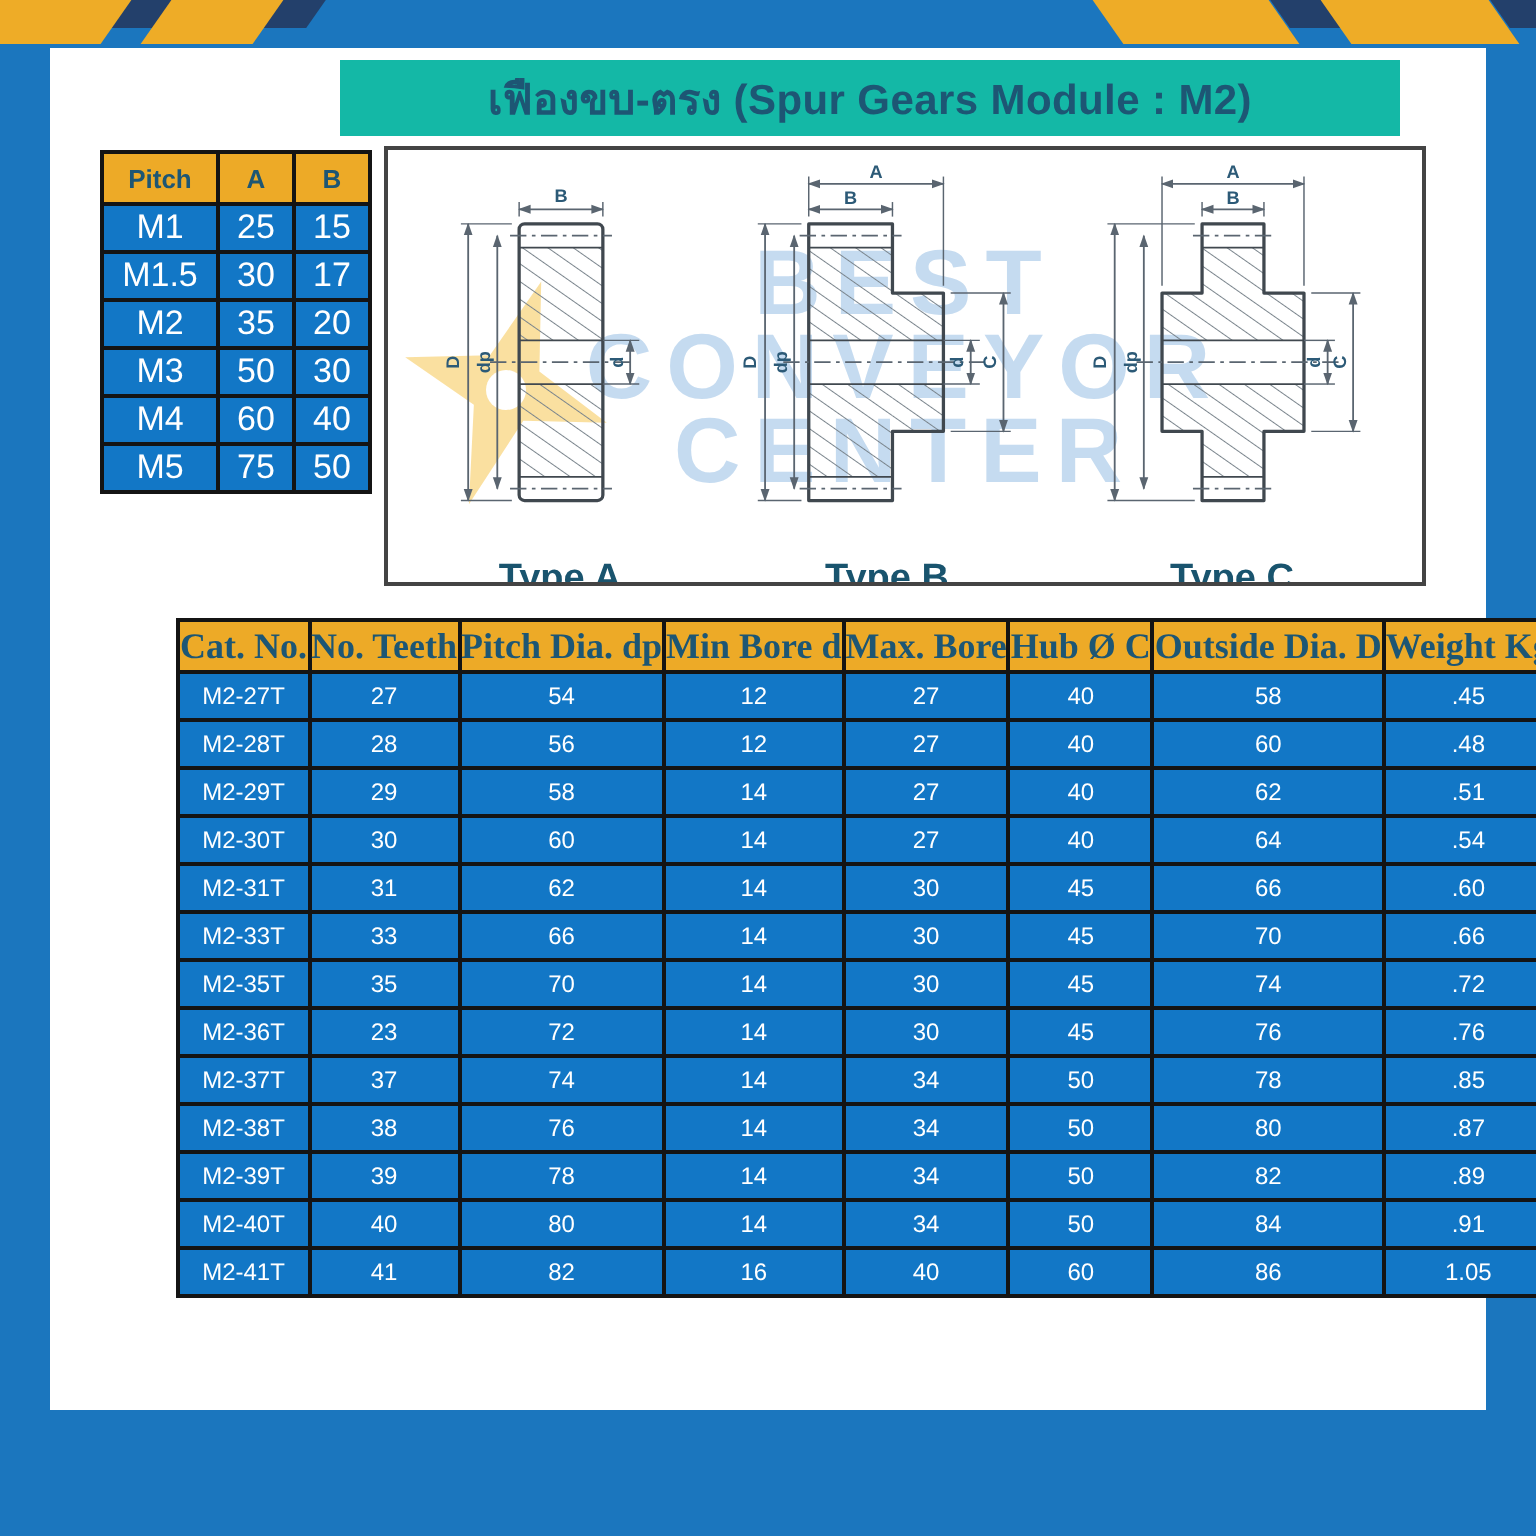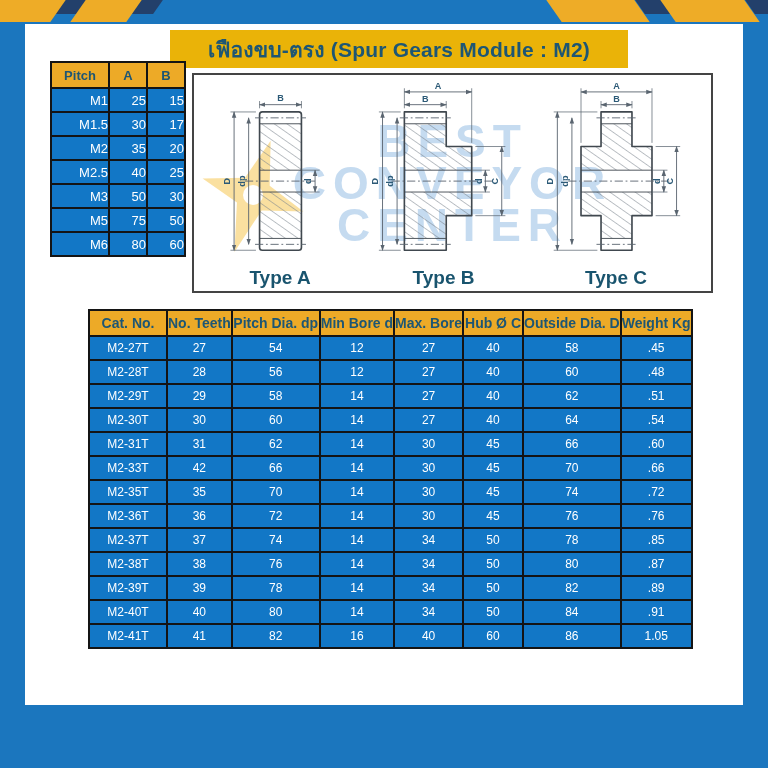--- a/index.html
+++ b/index.html
@@ -8,48 +8,48 @@
   
   .stripe-band{position:absolute;left:0;top:0;width:768px;height:22px;overflow:hidden;}
   .stripe{position:absolute;top:0;height:22px;background:#eeac27;}
   .stripe.navy{background:#23406b;height:14px;}
   .sk-l{transform:skewX(-35deg);}
   .sk-r{transform:skewX(35deg);}
 
   
   .sheet{position:absolute;left:25px;top:24px;width:718px;height:681px;background:#ffffff;}
 
-  .title-bar{position:absolute;left:170px;top:30px;width:458px;height:38px;background:#eab308;
+  .title-bar{position:absolute;left:170px;top:30px;width:530px;height:38px;background:#14b8a6;
     color:#1d5674;font-size:21px;font-weight:bold;display:flex;align-items:center;justify-content:center;
     letter-spacing:.2px;white-space:nowrap;}
 
   
   table{border-collapse:collapse;table-layout:fixed;}
   .blue-table th{background:#edaa27;color:#1d5674;border:2px solid #141414;font-weight:bold;
     text-align:center;padding:0;white-space:nowrap;}
   .blue-table td{background:#1277c6;color:#ffffff;border:2px solid #141414;text-align:center;padding:0;}
 
-  .pitch-table{position:absolute;left:50px;top:61px;border-radius:12px;}
+  .pitch-table{position:absolute;left:50px;top:75px;border-radius:12px;}
   .pitch-table th{height:24px;font-size:13px;}
-  .pitch-table td{height:22px;font-size:13px;text-align:right;}
+  .pitch-table td{height:22px;font-size:17px;}
 
   .spec-table{position:absolute;left:88px;top:309px;}
-  .spec-table th{height:24px;font-size:14px;}
+  .spec-table th{height:24px;font-size:18px;font-family:Liberation Serif, serif;}
   .spec-table td{height:22px;font-size:12px;}
 
   
   .draw-panel{position:absolute;left:192px;top:73px;width:521px;height:220px;background:#ffffff;
     border:2px solid #444;box-sizing:border-box;overflow:hidden;}
   .watermark{position:absolute;inset:0;display:flex;flex-direction:column;align-items:center;
     justify-content:center;line-height:.92;font-weight:bold;font-size:46px;letter-spacing:7px;
     color:rgba(150,190,228,.55);user-select:none;}
   .wm-logo{position:absolute;left:4px;top:58px;opacity:.5;}
   .draw-row{position:absolute;inset:0;display:flex;justify-content:space-evenly;align-items:flex-start;padding-top:6px;}
   .dcol{display:flex;flex-direction:column;align-items:center;}
-  .type-label{font-size:19px;font-weight:bold;color:#19546e;margin-top:4px;}
+  .type-label{font-size:19px;font-weight:bold;color:#19546e;margin-top:16px;}
   .dsvg text{font-size:10px;font-weight:bold;fill:#2c5a77;}
   .dsvg .out{stroke:#40484f;stroke-width:1.8;fill:none;stroke-linejoin:round;}
   .dsvg .thin{stroke:#40484f;stroke-width:1;fill:none;}
   .dsvg .cl{stroke:#5a6570;stroke-width:1;stroke-dasharray:9 3 2 3;fill:none;}
   .dsvg .dim{stroke:#5a6570;stroke-width:1;fill:none;}
   .dsvg .ext{stroke:#5a6570;stroke-width:.8;fill:none;}
 
   
   .footer{position:absolute;left:0;top:705px;width:768px;height:63px;background:#1b76be;}
 </style>
@@ -105,38 +105,33 @@
         <td>M1.5</td>
         <td>30</td>
         <td>17</td>
       </tr>
       <tr>
         <td>M2</td>
         <td>35</td>
         <td>20</td>
       </tr>
       <tr>
-        <td>M2.5</td>
-        <td>40</td>
-        <td>25</td>
-      </tr>
-      <tr>
         <td>M3</td>
         <td>50</td>
         <td>30</td>
+      </tr>
+      <tr>
+        <td>M4</td>
+        <td>60</td>
+        <td>40</td>
       </tr>
       <tr>
         <td>M5</td>
         <td>75</td>
         <td>50</td>
-      </tr>
-      <tr>
-        <td>M6</td>
-        <td>80</td>
-        <td>60</td>
       </tr>
     </tbody>
 </table>
 
 <div class="draw-panel">
   <div class="watermark">
     <div>BEST</div>
     <div>CONVEYOR</div>
     <div>CENTER</div>
   </div>
@@ -331,41 +326,41 @@
         <td>31</td>
         <td>62</td>
         <td>14</td>
         <td>30</td>
         <td>45</td>
         <td>66</td>
         <td>.60</td>
       </tr>
       <tr>
         <td>M2-33T</td>
-        <td>42</td>
+        <td>33</td>
         <td>66</td>
         <td>14</td>
         <td>30</td>
         <td>45</td>
         <td>70</td>
         <td>.66</td>
       </tr>
       <tr>
         <td>M2-35T</td>
         <td>35</td>
         <td>70</td>
         <td>14</td>
         <td>30</td>
         <td>45</td>
         <td>74</td>
         <td>.72</td>
       </tr>
       <tr>
         <td>M2-36T</td>
-        <td>36</td>
+        <td>23</td>
         <td>72</td>
         <td>14</td>
         <td>30</td>
         <td>45</td>
         <td>76</td>
         <td>.76</td>
       </tr>
       <tr>
         <td>M2-37T</td>
         <td>37</td>

